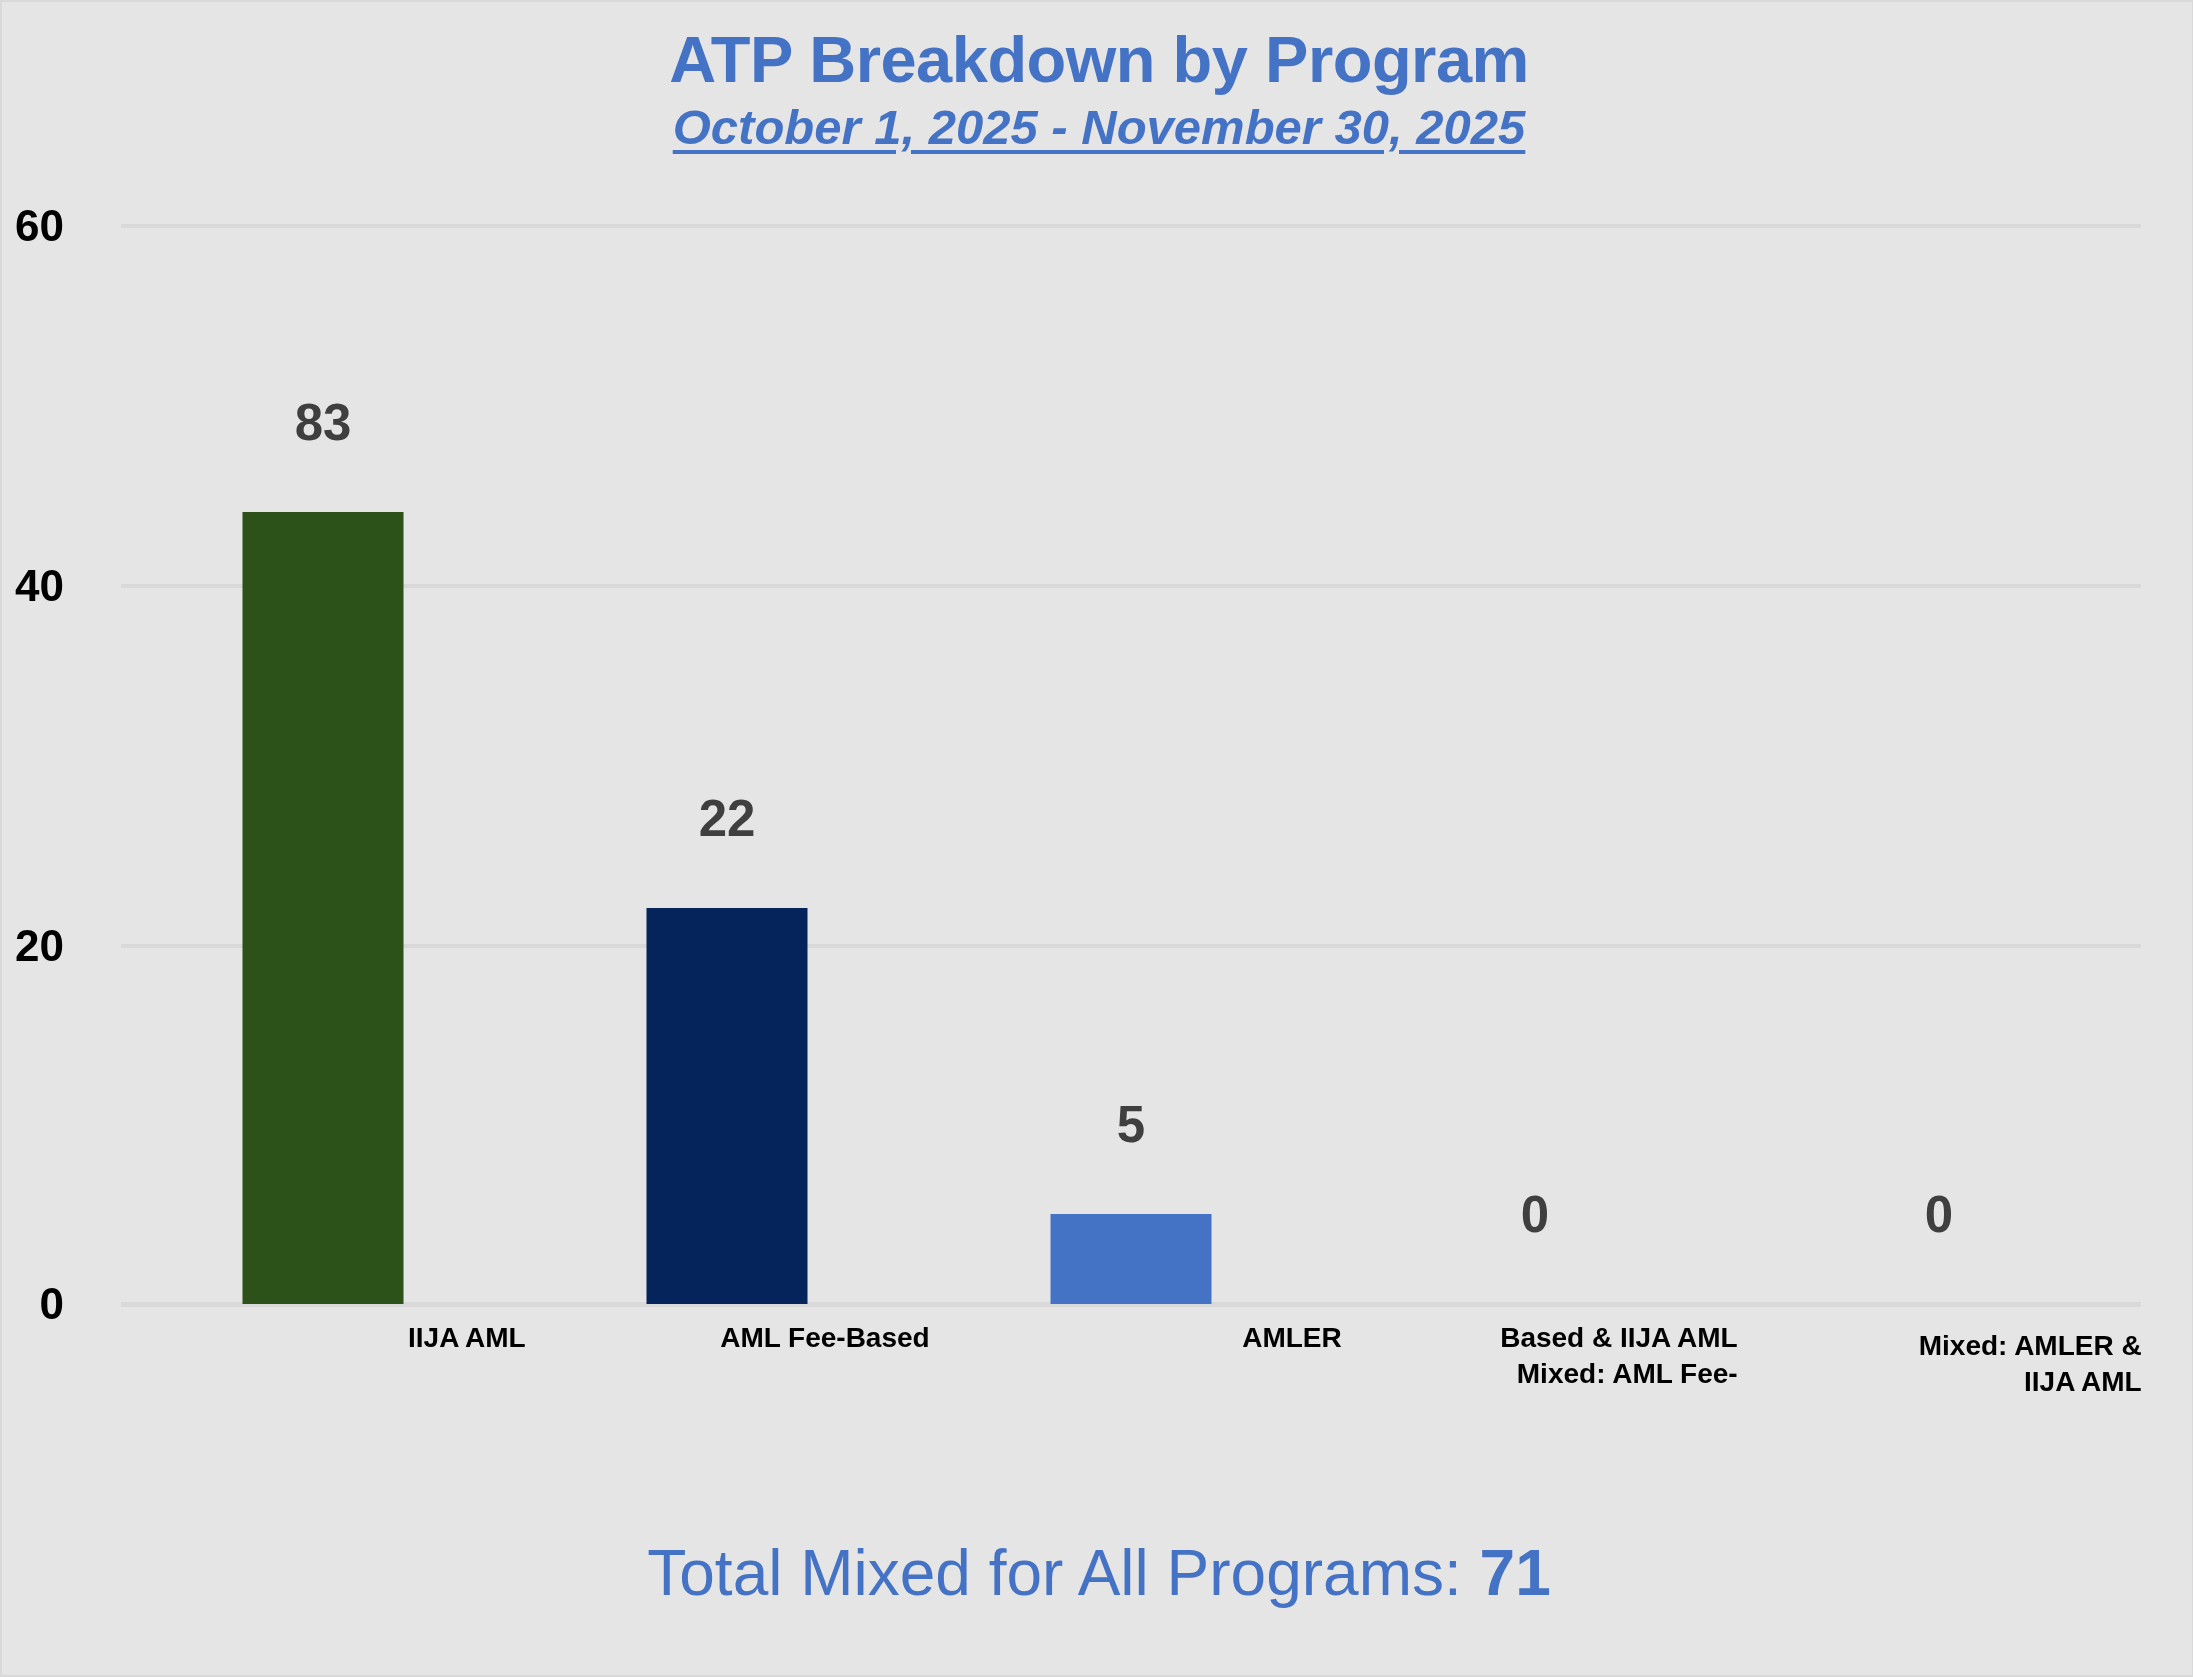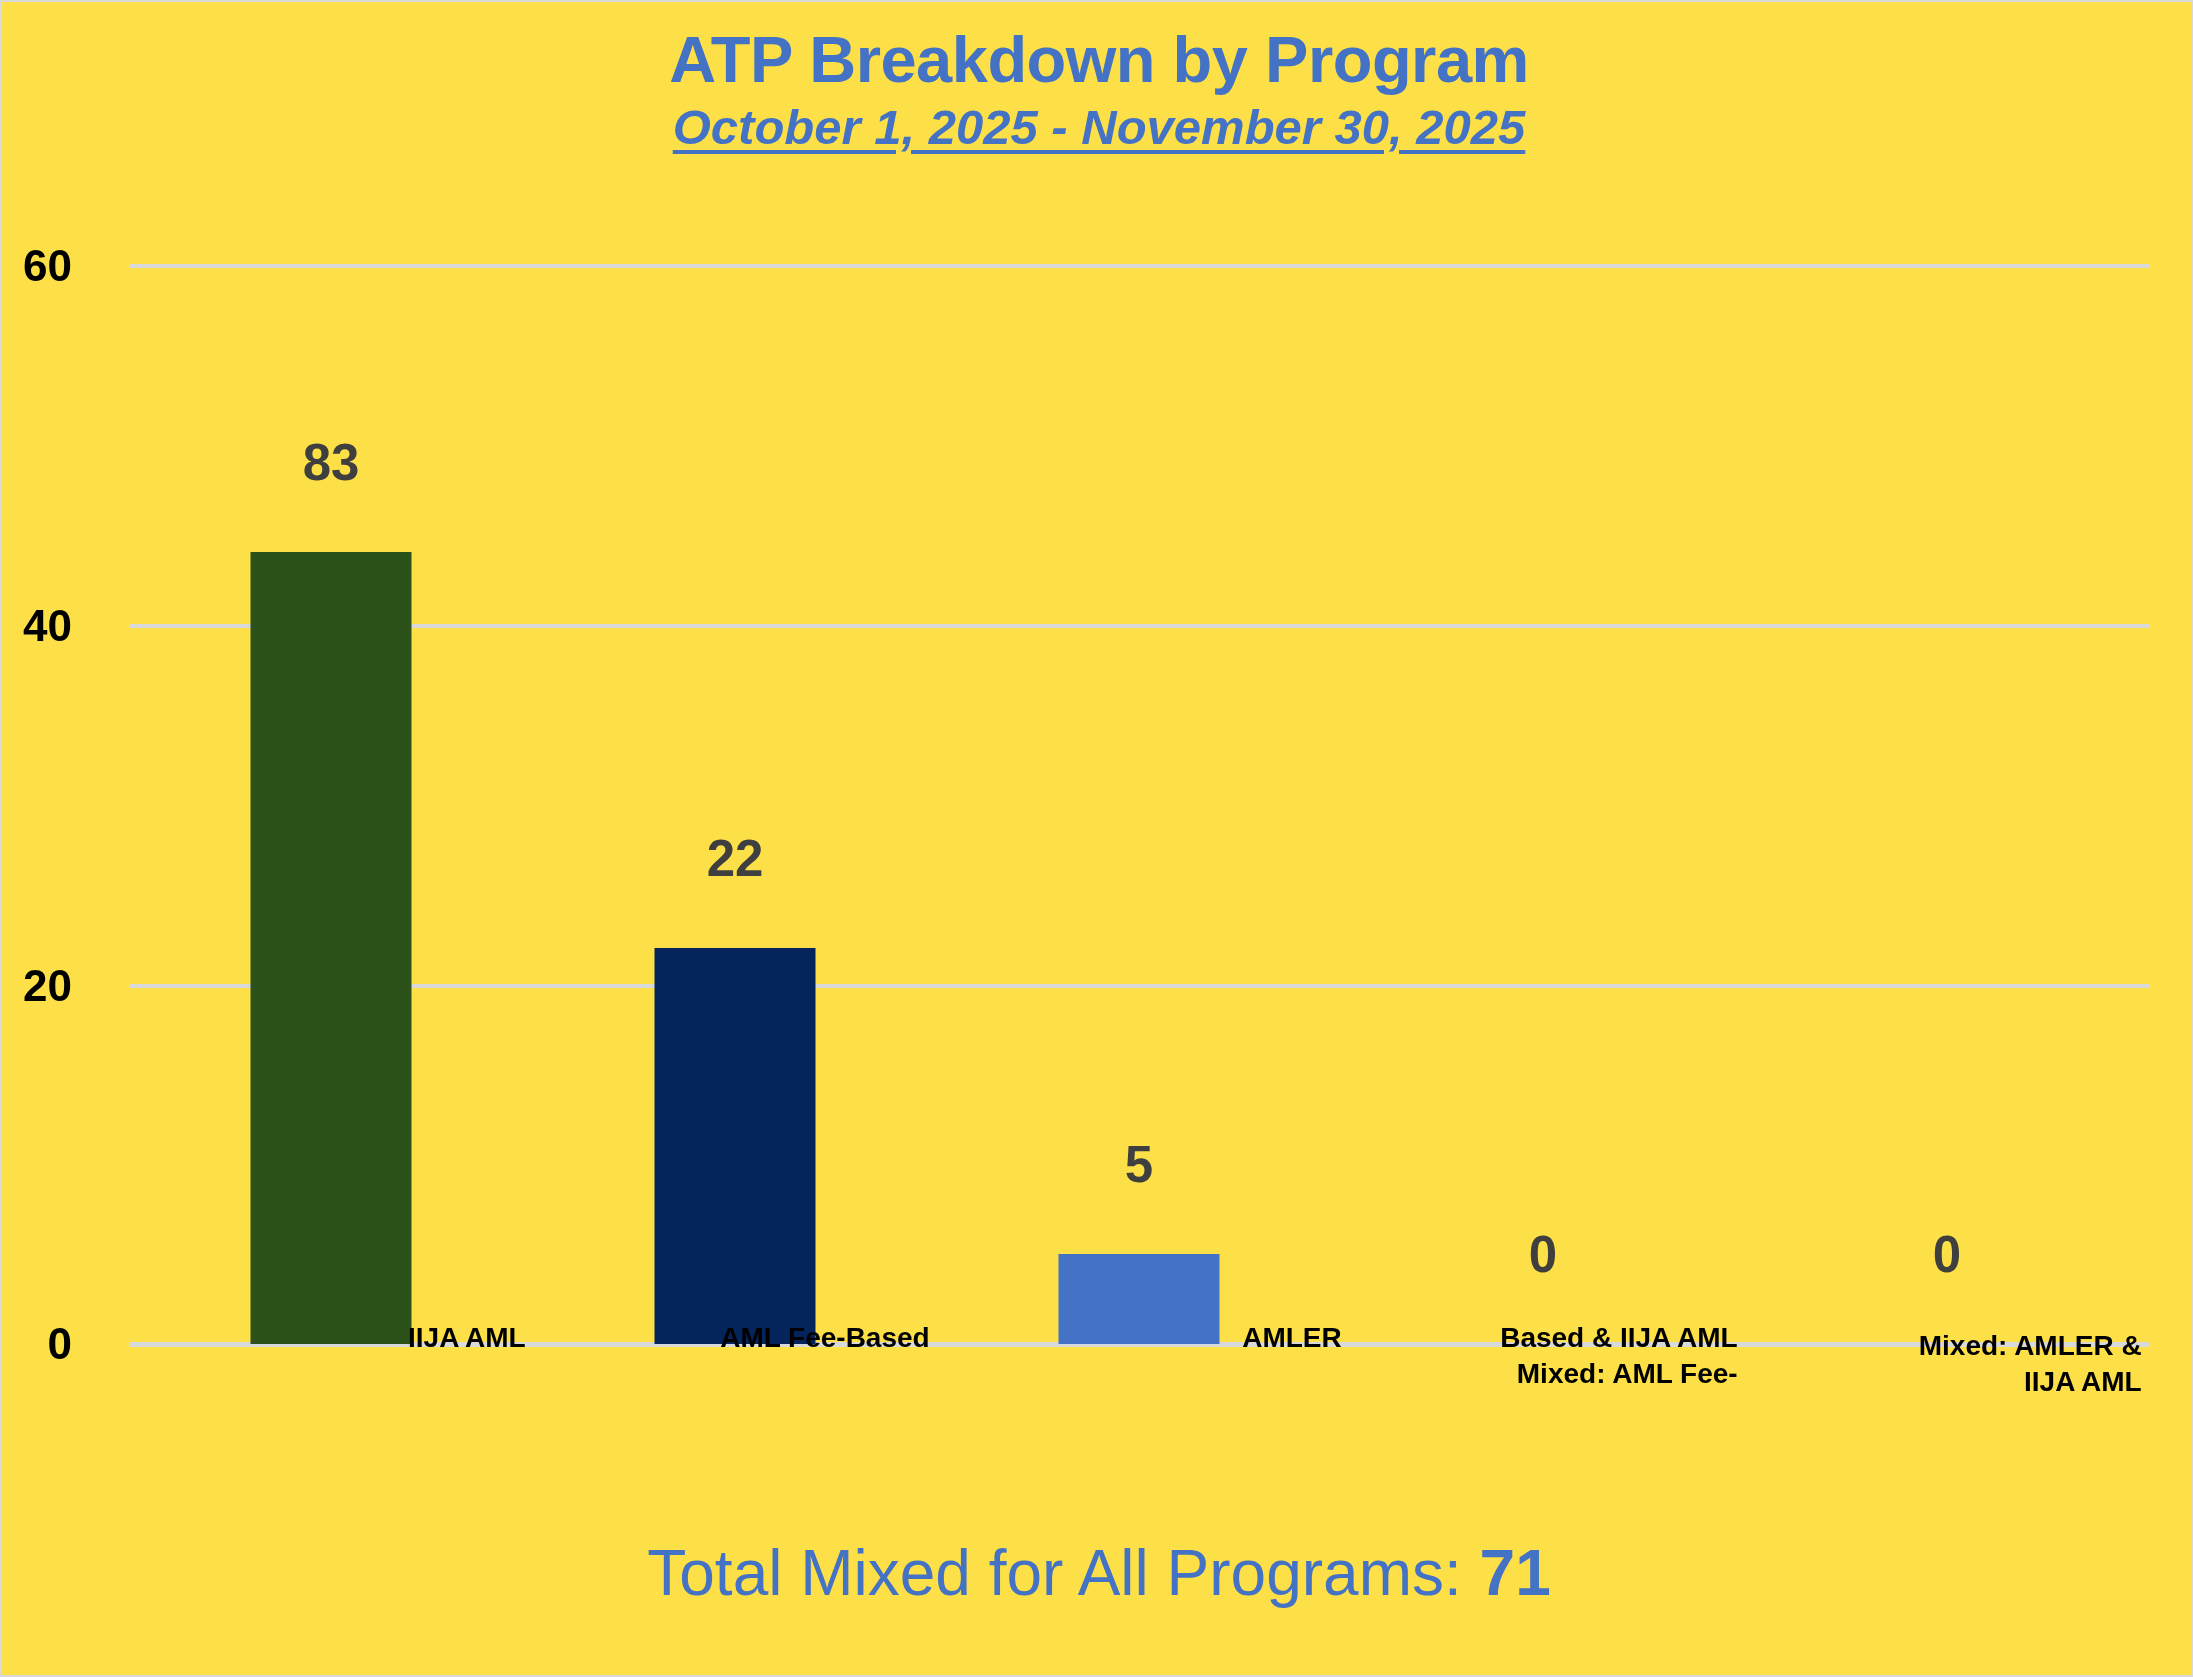--- a/index.html
+++ b/index.html
@@ -8,21 +8,21 @@
     background: #ffffff;
   }
   body {
     font-family: "Liberation Sans", sans-serif;
   }
 
   #chart-canvas {
     position: relative;
     width: 2194px;
     height: 1677px;
-    background: #fde047;
+    background: #e5e5e5;
     box-sizing: border-box;
     border: 2.7px solid #d9d9d9;
     overflow: hidden;
   }
 
   
   .title-block {
     position: absolute;
     left: 0;
     top: 23.6px;
@@ -46,25 +46,24 @@
     font-style: italic;
     color: #4472c4;
     text-decoration: underline;
     text-underline-offset: 6.4px;
     line-height: 1.12;
   }
 
   
   .plot-area {
     position: absolute;
-    left: 127px;
+    left: 119px;
     top: 222px;
     width: 2020px;
     height: 1080px;   
-    margin-top: 40px;
   }
 
   .gridline {
     position: absolute;
     left: 0;
     width: 100%;
     height: 3.6px;
     background: #d9d9d9;
   }
   .gridline.axis-zero {

